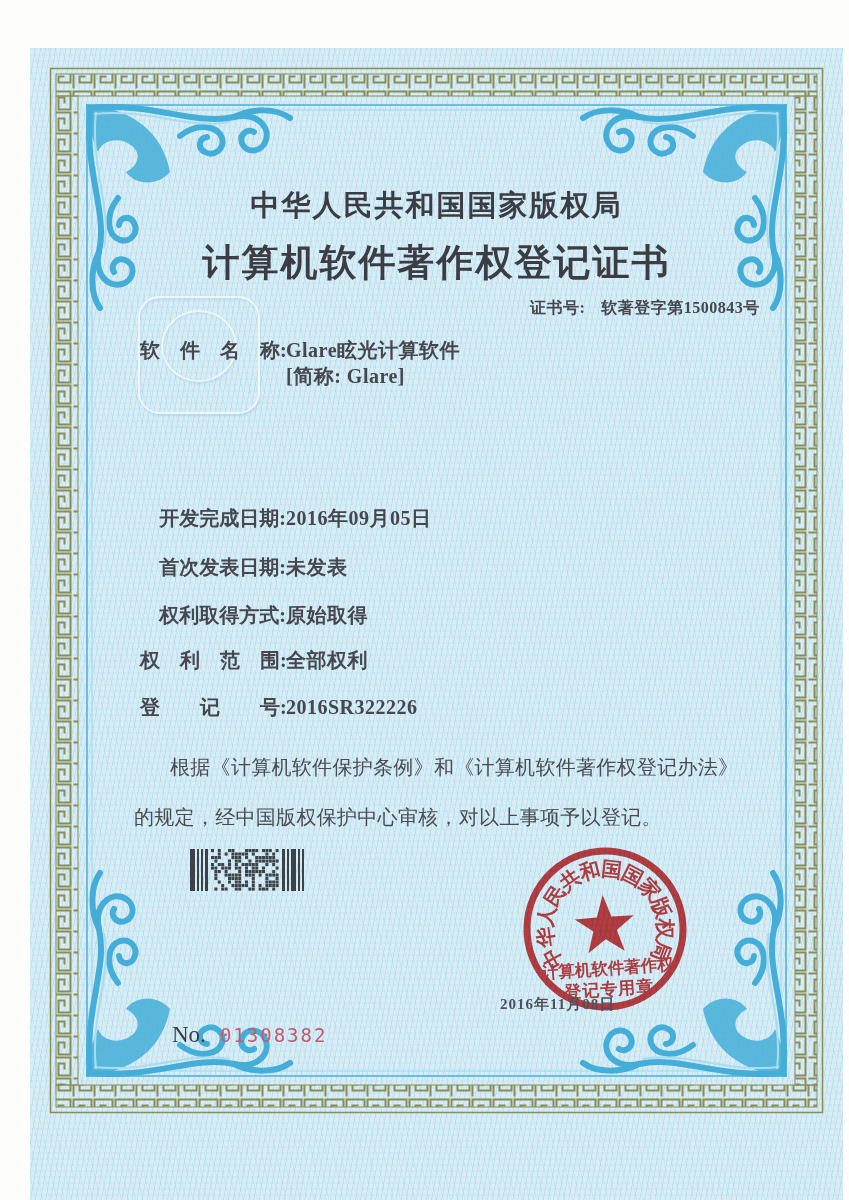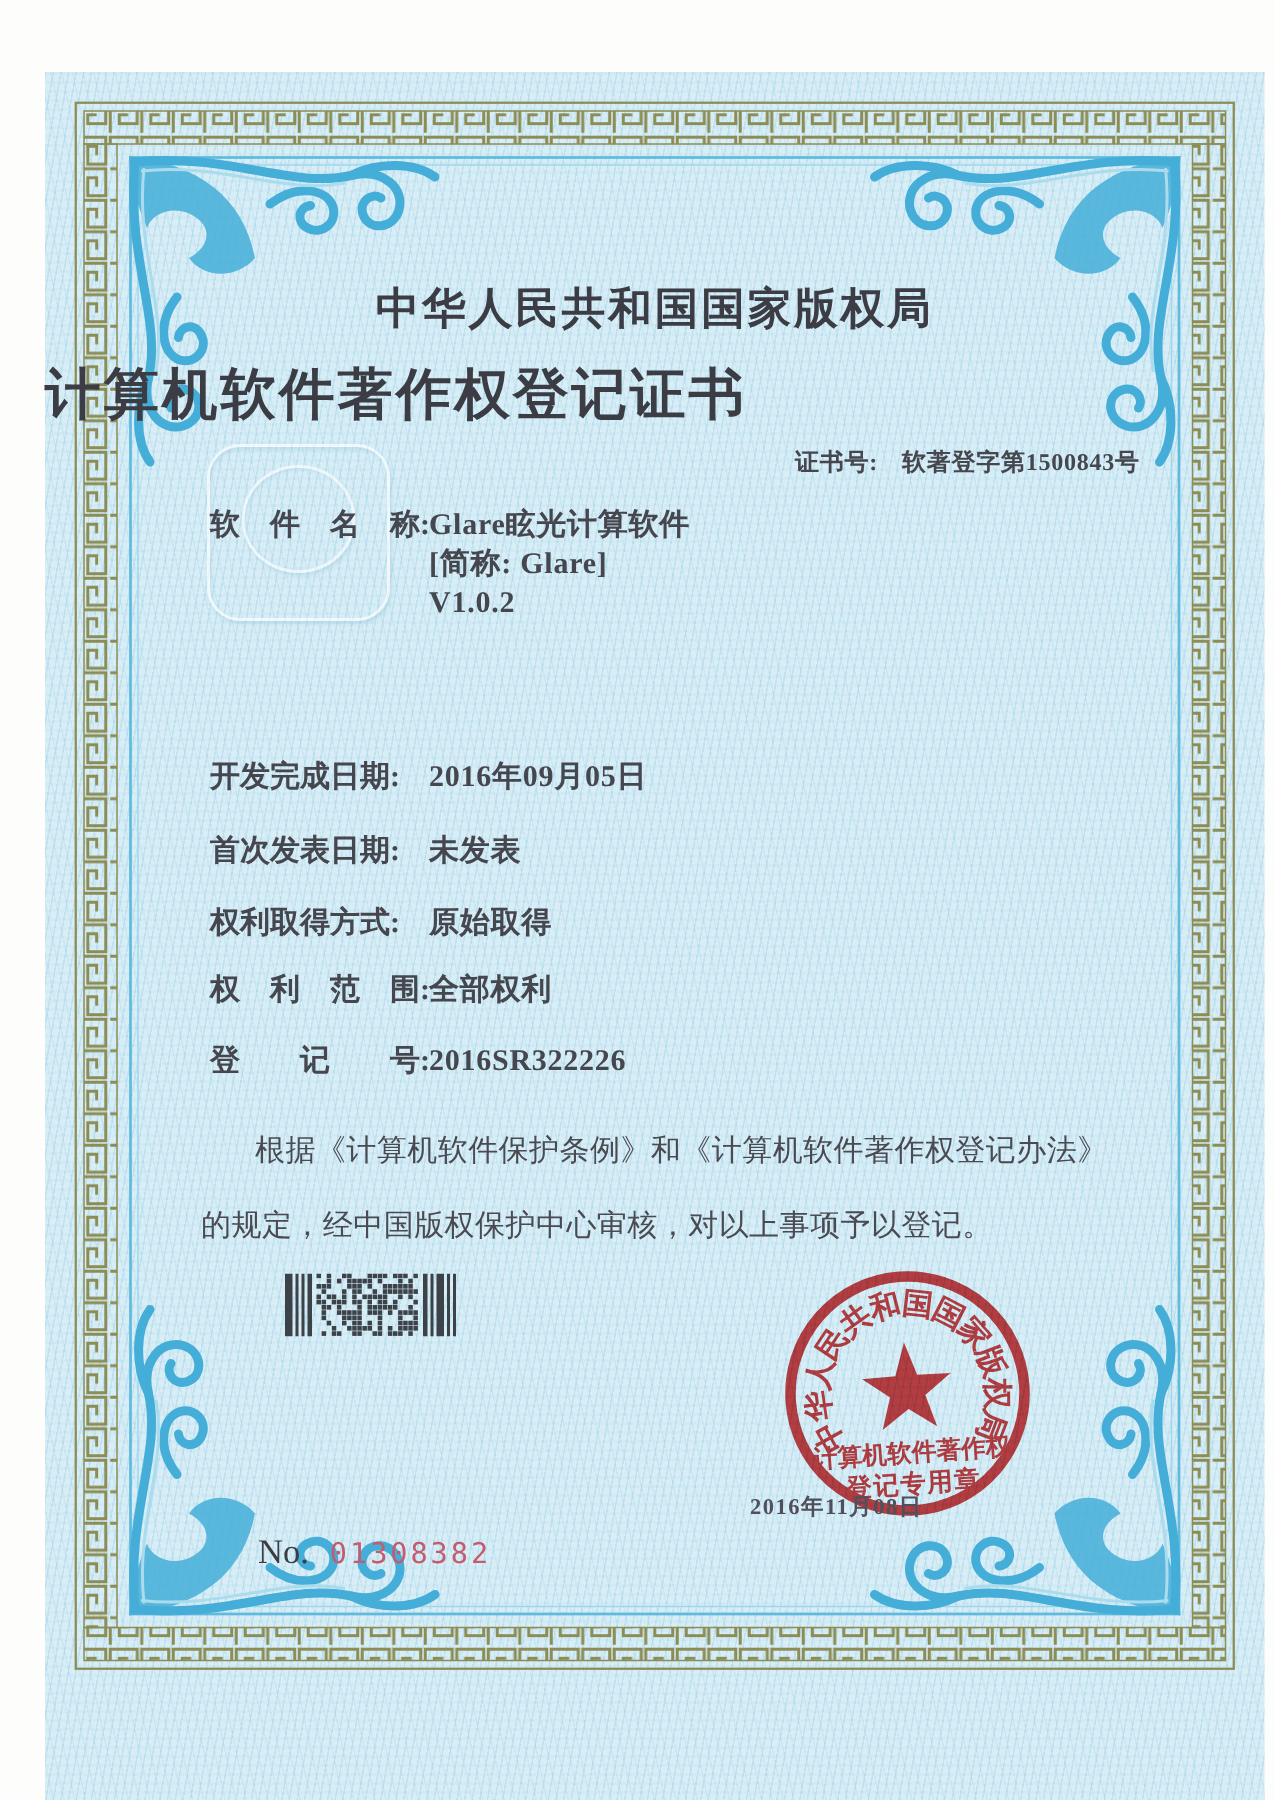--- a/index.html
+++ b/index.html
@@ -36,29 +36,29 @@
   .wm{position:absolute;left:108px;top:248px;width:122px;height:118px;border-radius:22px;
       border:2px solid rgba(255,255,255,.65);
       box-shadow:1px 2px 2px rgba(145,195,215,.35), inset 1px 2px 2px rgba(145,195,215,.28);}
   .wm-circle{width:76px;height:72px;margin:12px auto 0;border-radius:50%;
       border:2px solid rgba(255,255,255,.6);
       box-shadow:1px 2px 2px rgba(145,195,215,.3), inset 1px 1px 2px rgba(145,195,215,.28);}
 
   
   .authority{position:absolute;left:0;top:138px;width:100%;text-align:center;
     font-size:29px;font-weight:bold;letter-spacing:2px;color:#3c3d44;}
-  .main-title{position:absolute;left:0;top:190px;width:100%;text-align:left;
+  .main-title{position:absolute;left:0;top:190px;width:100%;text-align:center;
     font-size:37px;font-weight:bold;letter-spacing:2px;color:#3c3d44;}
   .certno{position:absolute;left:500px;top:250px;font-size:16px;font-weight:bold;
     color:var(--text-dark);letter-spacing:.5px;white-space:nowrap;}
   .certno .gap{display:inline-block;width:16px;}
 
   .row{position:absolute;left:110px;display:flex;align-items:flex-start;
     font-size:20px;font-weight:bold;color:var(--text-dark);line-height:26px;white-space:nowrap;}
-  .flabel{display:inline-block;width:146px;flex:none;}
+  .flabel{display:inline-block;width:146px;flex:none;text-align:right;}
   .fvalue{letter-spacing:.5px;}
   .fvalue .sub{line-height:26px;}
 
   .statement{position:absolute;left:104px;top:694px;width:622px;
     font-size:20px;line-height:50px;color:#494a52;text-indent:36px;
     font-weight:500;letter-spacing:.3px;}
 
   .barcode{position:absolute;left:160px;top:801px;width:118px;height:42px;}
 
   .seal{position:absolute;left:460px;top:768px;width:230px;height:230px;
@@ -134,21 +134,20 @@
 
     <div class="certno">
       <span>证书号:</span><span class="gap"></span><span>软著登字第1500843号</span>
     </div>
 
     <div class="row" style="top:289px">
       <span class="flabel">软　件　名　称:</span>
       <span class="fvalue">
         <div class="sub">Glare眩光计算软件</div>
         <div class="sub">[简称: Glare]</div>
-        <div class="sub">V1.0.2</div>
       </span>
     </div>
 
 
     <div class="row" style="top:457px">
       <span class="flabel">开发完成日期:</span>
       <span class="fvalue">2016年09月05日</span>
     </div>
 
     <div class="row" style="top:506px">

